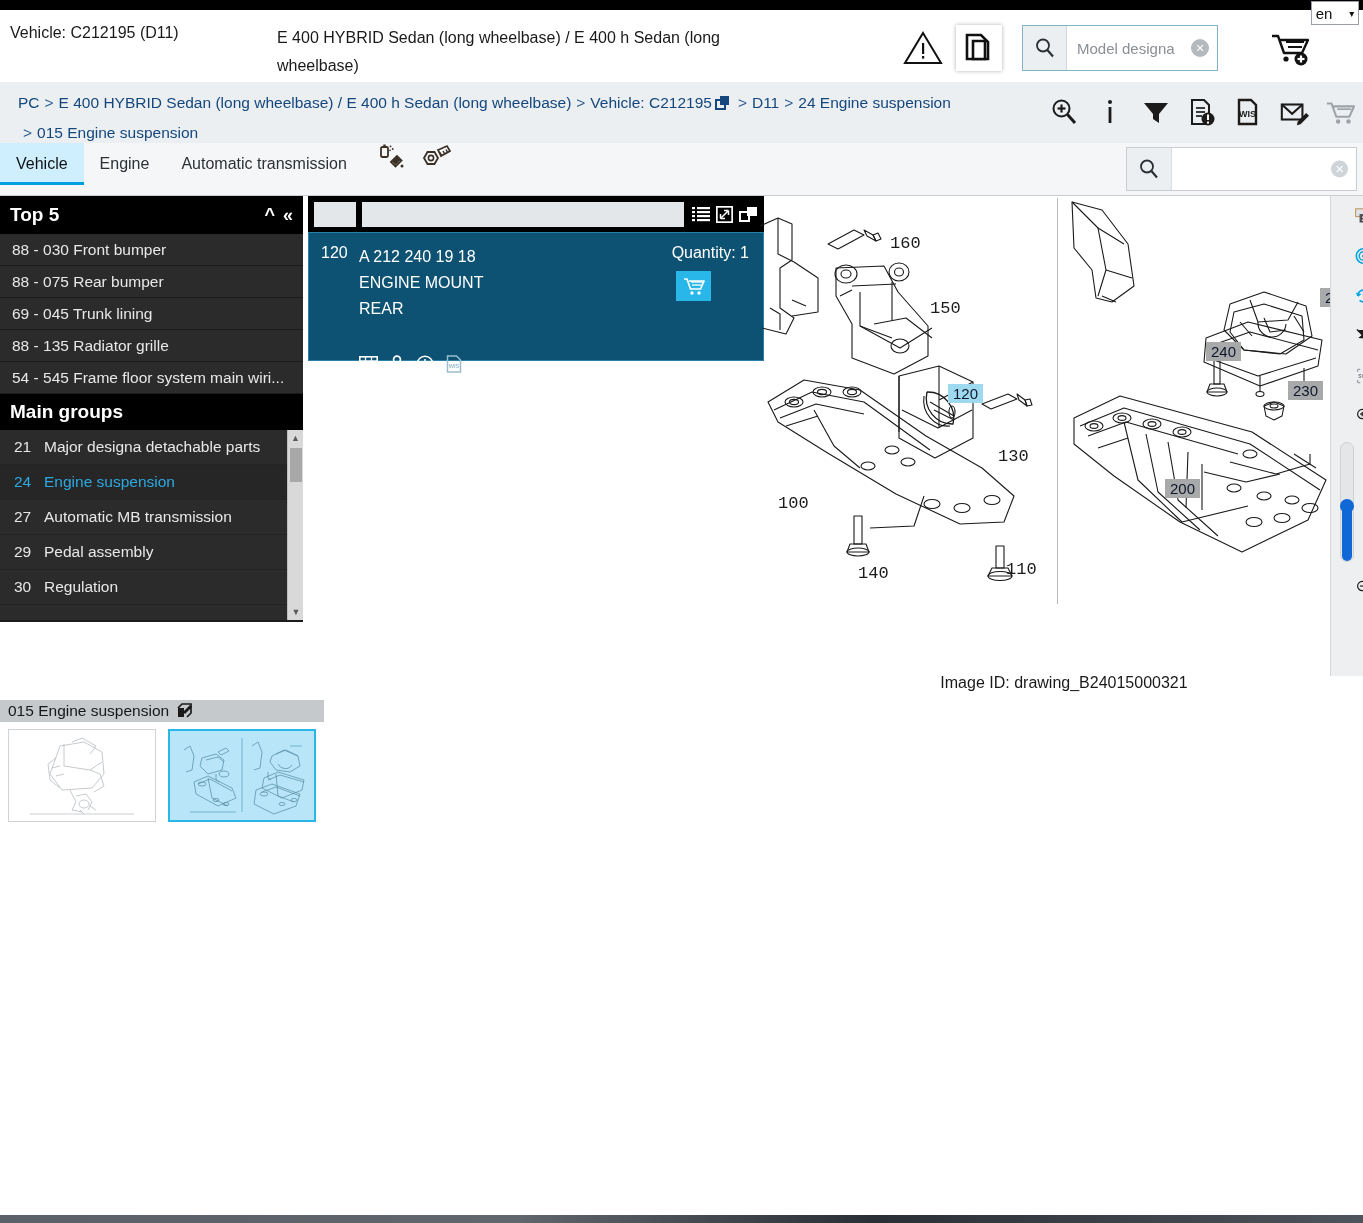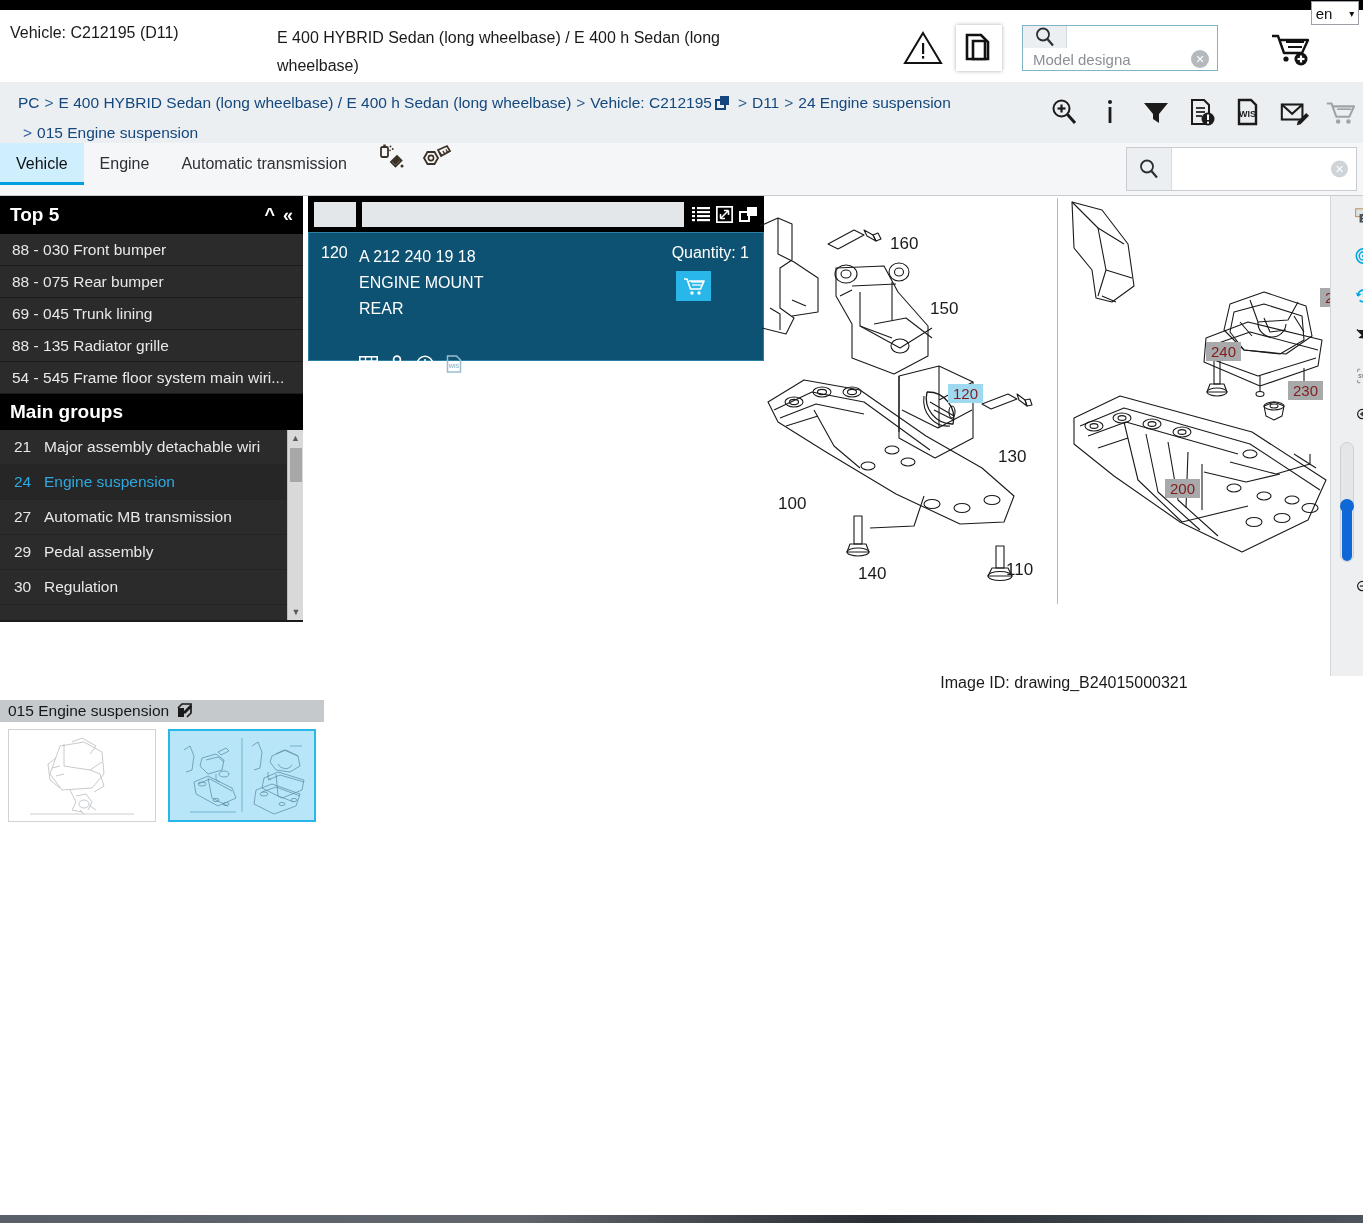--- a/index.html
+++ b/index.html
@@ -50,21 +50,21 @@
   .copy-btn {
     width: 46px; height: 46px; background: #fff;
     box-shadow: 0 0 4px rgba(0,0,0,0.32);
     margin-left: 10px;
     display:flex;align-items:center;justify-content:center;
   }
   .model-search {
     margin-left: 20px;
     width: 196px; height: 46px;
     border: 1px solid #7fb3c8;
-    display: flex; align-items: stretch; background: #fff; flex-direction: column;
+    display: flex; align-items: stretch; background: #fff;
   }
   .ms-icon {
     width: 44px; background: #eceff1; display:flex;align-items:center;justify-content:center;
     border-right: 1px solid #cfd8dc;
   }
   .ms-field {
     flex: 1; display: flex; align-items: center; position: relative;
     padding-left: 10px;
   }
   .ms-placeholder {
@@ -214,24 +214,24 @@
   .draw-area {
     position: absolute; left: 764px; top: 196px; width: 599px; height: 500px;
     background: #ffffff;
   }
   .draw-divider {
     position: absolute; left: 293px; top: 2px; width: 1px; height: 406px;
     background: #b6babd;
   }
   .callout {
     position: absolute; font-size: 17px; color: #1a1a1a;
-    font-family: Liberation Sans, sans-serif;
+    font-family: Liberation Mono, monospace;
   }
   .callout.chip {
-    background: #a8a9ab; color: #7f1d1d; padding: 1px 5px;
+    background: #a8a9ab; color: #0f172a; padding: 1px 5px;
     font-family: "Liberation Sans", sans-serif; font-size: 15px;
   }
   .callout.chip.sel { background: #9fd9f0; }
   .image-id {
     position: absolute; left: 20px; top: 478px; width: 560px;
     text-align: center; font-size: 16px; color: #1a1a1a;
   }
   svg.dwg { position: absolute; left: 0; top: 0; overflow: visible; }
 
   
@@ -460,21 +460,21 @@
     <div class="top5-item">54 - 545 Frame floor system main wiri...</div>
   </div>
 
   <div class="mg-title">
     <span>Main groups</span>
   </div>
   <div class="mg-wrap">
     <div class="mg-list">
       <div class="mg-item">
         <span class="mg-num">21</span>
-        <span class="mg-label">Major assembly detachable wiri</span>
+        <span class="mg-label">Major designa detachable parts</span>
       </div>
       <div class="mg-item active">
         <span class="mg-num">24</span>
         <span class="mg-label">Engine suspension</span>
       </div>
       <div class="mg-item">
         <span class="mg-num">27</span>
         <span class="mg-label">Automatic MB transmission</span>
       </div>
       <div class="mg-item">

